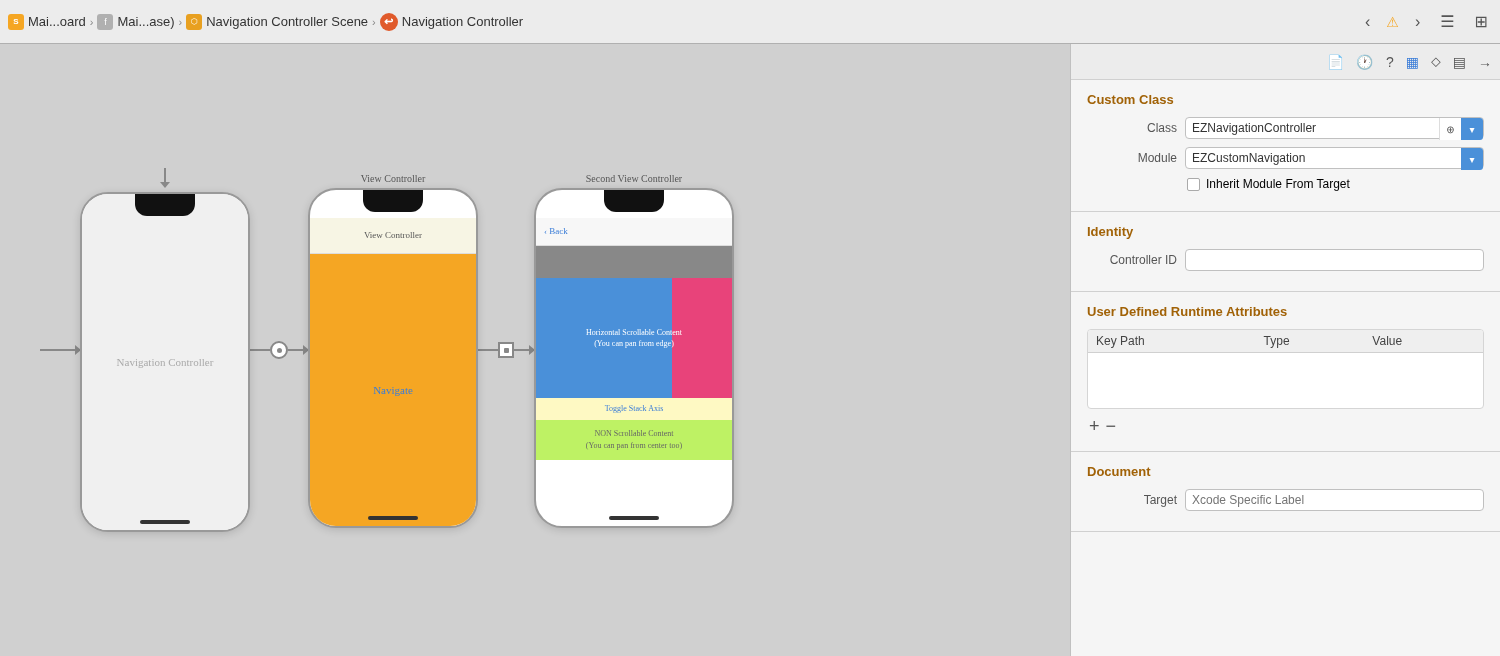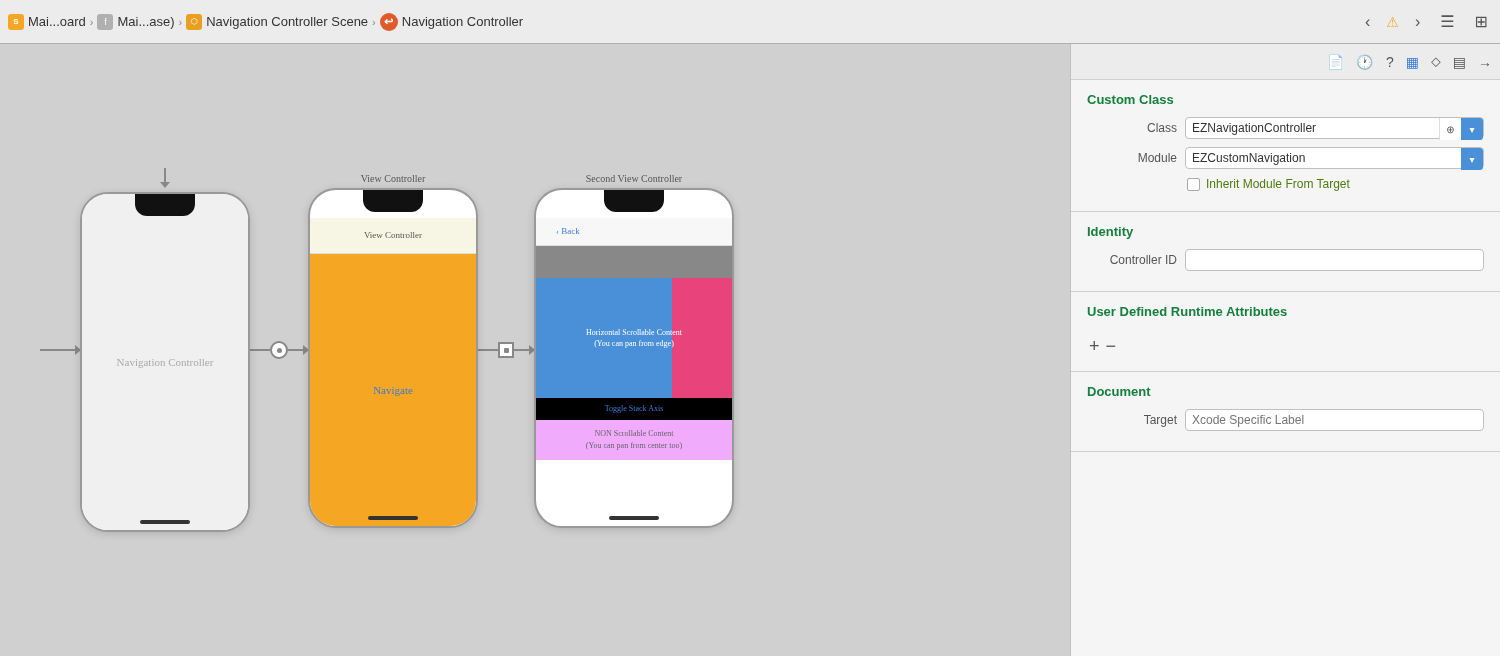--- a/index.html
+++ b/index.html
@@ -195,21 +195,21 @@
       display: flex;
       align-items: center;
       padding: 0 8px;
       font-size: 9px;
       color: #555;
       border-bottom: 1px solid #ddd;
       justify-content: center;
     }
     .svc-back-btn {
       position: absolute;
-      left: 20px;
+      left: 8px;
       font-size: 9px;
       color: #3b7dd8;
       display: flex;
       align-items: center;
       gap: 2px;
     }
     .svc-body {
       position: absolute;
       top: 28px; left: 0; right: 0; bottom: 0;
     }
@@ -230,29 +230,29 @@
       left: 50%;
       transform: translate(-50%, -50%);
       font-size: 8px;
       color: white;
       text-align: center;
       line-height: 1.4;
       width: 100%;
     }
     .svc-toggle-bar {
       height: 22px;
-      background: #000000;
+      background: #fef9c3;
       display: flex;
       align-items: center;
       justify-content: center;
       font-size: 8px;
       color: #3b7dd8;
     }
     .svc-white-section {
-      background: #f0abfc;
+      background: #bef264;
       flex: 1;
       display: flex;
       align-items: center;
       justify-content: center;
       padding: 8px;
     }
     .svc-white-text {
       font-size: 8px;
       color: #666;
       text-align: center;
@@ -357,21 +357,21 @@
     }
 
     
     .panel-section {
       padding: 12px 16px;
       border-bottom: 1px solid #d0d0d0;
     }
     .section-title {
       font-size: 13px;
       font-weight: 600;
-      color: #15803d;
+      color: #a16207;
       margin-bottom: 10px;
     }
     .field-row {
       display: flex;
       align-items: center;
       margin-bottom: 8px;
       gap: 8px;
     }
     .field-label {
       font-size: 12px;
@@ -419,21 +419,21 @@
     }
     .checkbox {
       width: 13px;
       height: 13px;
       border: 1px solid #aaa;
       background: white;
       border-radius: 2px;
     }
     .checkbox-label {
       font-size: 12px;
-      color: #4d7c0f;
+      color: #000000;
     }
 
     
     .attr-table {
       width: 100%;
       border-collapse: collapse;
       font-size: 12px;
     }
     .attr-table th {
       text-align: left;
@@ -667,20 +667,33 @@
         <div class="field-label">Controller ID</div>
         <div class="field-input">
           <span class="field-input-text"></span>
         </div>
       </div>
 
     </div>
 
     <div class="panel-section">
       <div class="section-title">User Defined Runtime Attributes</div>
+      <div class="attr-table-area">
+        <table class="attr-table">
+          <thead>
+            <tr>
+              <th>Key Path</th>
+              <th>Type</th>
+              <th>Value</th>
+            </tr>
+          </thead>
+          <tbody>
+          </tbody>
+        </table>
+      </div>
       <div class="add-remove-row">
         <button class="add-remove-btn">+</button>
         <button class="add-remove-btn">−</button>
       </div>
     </div>
 
     <div class="panel-section">
       <div class="section-title">Document</div>
       <div class="field-row">
         <div class="field-label">Target</div>

